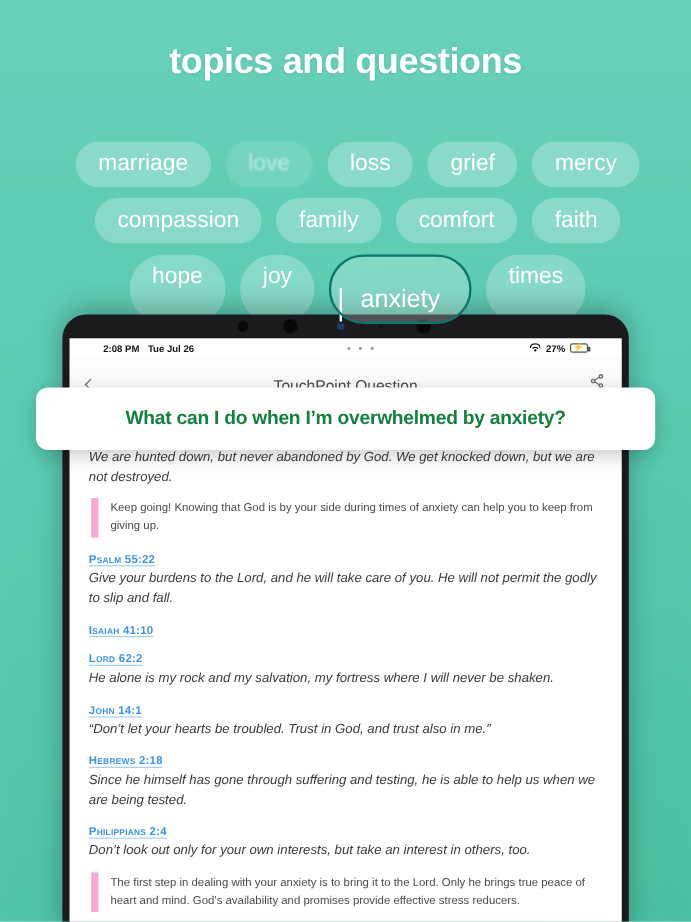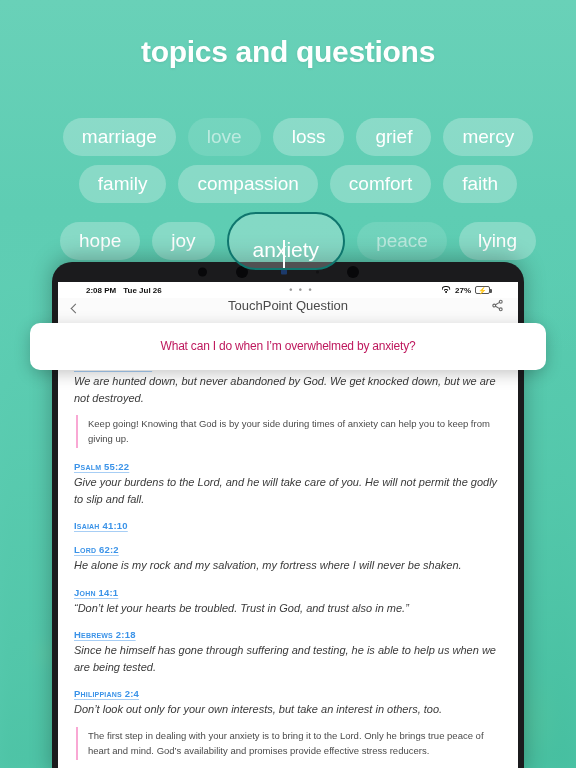--- a/index.html
+++ b/index.html
@@ -42,21 +42,21 @@
     position:absolute; left:0; right:0; top:34px;
     text-align:center; color:#fff;
     font-size:30px; font-weight:bold; line-height:1.22;
     letter-spacing:-.3px;
     text-shadow:0 1px 3px rgba(0,0,0,.08);
   }
 
   
   #pill-area { position:absolute; left:0; right:0; top:118px; }
   .pill-row {
-    display:flex; justify-content:center; align-items:center;
+    display:flex; justify-content:center; 
     gap:12px; margin-bottom:9px;margin-left:20px;
   }
   .pill {
     background:rgba(255,255,255,.26);
     color:#fff;
     border-radius:999px;
     padding:7px 17px 8px;
     font-size:19px;
     line-height:1;
     white-space:nowrap;
@@ -127,21 +127,21 @@
     width:1.6px; height:3.5px; background:#555; border-radius:0 1px 1px 0;
   }
   .batt .fill { height:100%; background:#2fc24a; border-radius:1px; }
   .batt .bolt {
     position:absolute; left:50%; top:50%; transform:translate(-50%,-50%);
     font-size:7px; color:#0a0a0a; line-height:1;
   }
 
   
   #navbar {
-    height:32px; display:flex; align-items:flex-start;
+    height:32px; display:flex; align-items:flex-end;
     padding:0 14px; background:#fbfbfb;
     border-bottom:1px solid #e6e6e6;
   }
   #nav-title { flex:1; text-align:center; font-size:13px; color:#4a4a4a; }
   .nav-ico { color:#6b6b6b; width:20px; }
   .chev {
     display:inline-block; width:7px; height:7px;
     border-left:1.6px solid #6b6b6b; border-bottom:1.6px solid #6b6b6b;
     transform:rotate(45deg);
   }
@@ -158,38 +158,38 @@
     font-variant:small-caps; letter-spacing:.2px;
     text-decoration:underline; text-underline-offset:2px;
     text-decoration-color:rgba(59,147,232,.45);
     margin-bottom:2px;
   }
   .text {
     font-family:"Liberation Sans", sans-serif;
     font-style:italic; font-size:11px; color:#3a3a3a; line-height:1.5;
   }
   .commentary {
-    border-left:2px solid #f9a8d4;
+    border-left:6px solid #f9a8d4;
     padding:2px 0 2px 10px;
     margin:9px 0 0 2px;
     font-size:9.5px; color:#4a4a4a; line-height:1.55;
   }
 
   
   #question-card {
     position:absolute; left:30px; right:30px; top:323px;
     background:#fff;
     border-radius:10px;
     box-shadow:0 4px 16px rgba(0,0,0,.22);
     padding:16px 20px 17px;
     text-align:center;
     z-index:6;
   }
   #question-text {
-    font-size:12px; font-weight:normal; color:#be185d;
+    font-size:16px; font-weight:bold; color:#15803d;
     letter-spacing:-.2px; line-height:1.2;
   }
 </style>
 </head>
 <body>
 
 <div id="bg-wrap">
   <div id="bg-photo"></div>
   <div id="bg-tint"></div>
   <div id="bg-top"></div>
@@ -201,31 +201,30 @@
 
 <div id="pill-area">
     <div class="pill-row">
       <div class="pill">marriage</div>
       <div class="pill faded">love</div>
       <div class="pill">loss</div>
       <div class="pill">grief</div>
       <div class="pill">mercy</div>
     </div>
     <div class="pill-row">
+      <div class="pill">compassion</div>
       <div class="pill">family</div>
-      <div class="pill">compassion</div>
       <div class="pill">comfort</div>
       <div class="pill">faith</div>
     </div>
     <div class="pill-row">
       <div class="pill">hope</div>
       <div class="pill">joy</div>
       <div class="pill selected">anxiety</div>
-      <div class="pill faded">peace</div>
-      <div class="pill">lying</div>
+      <div class="pill">times</div>
     </div>
   </div>
 <div id="pill-connector"></div>
 
 <div id="tablet">
   <div id="bezel-top">
     <span class="cam-dot" id="cam1"></span>
     <span class="cam-dot" id="cam2"></span>
     <span class="cam-dot" id="cam3"></span>
     <span class="cam-dot" id="cam4"></span>

